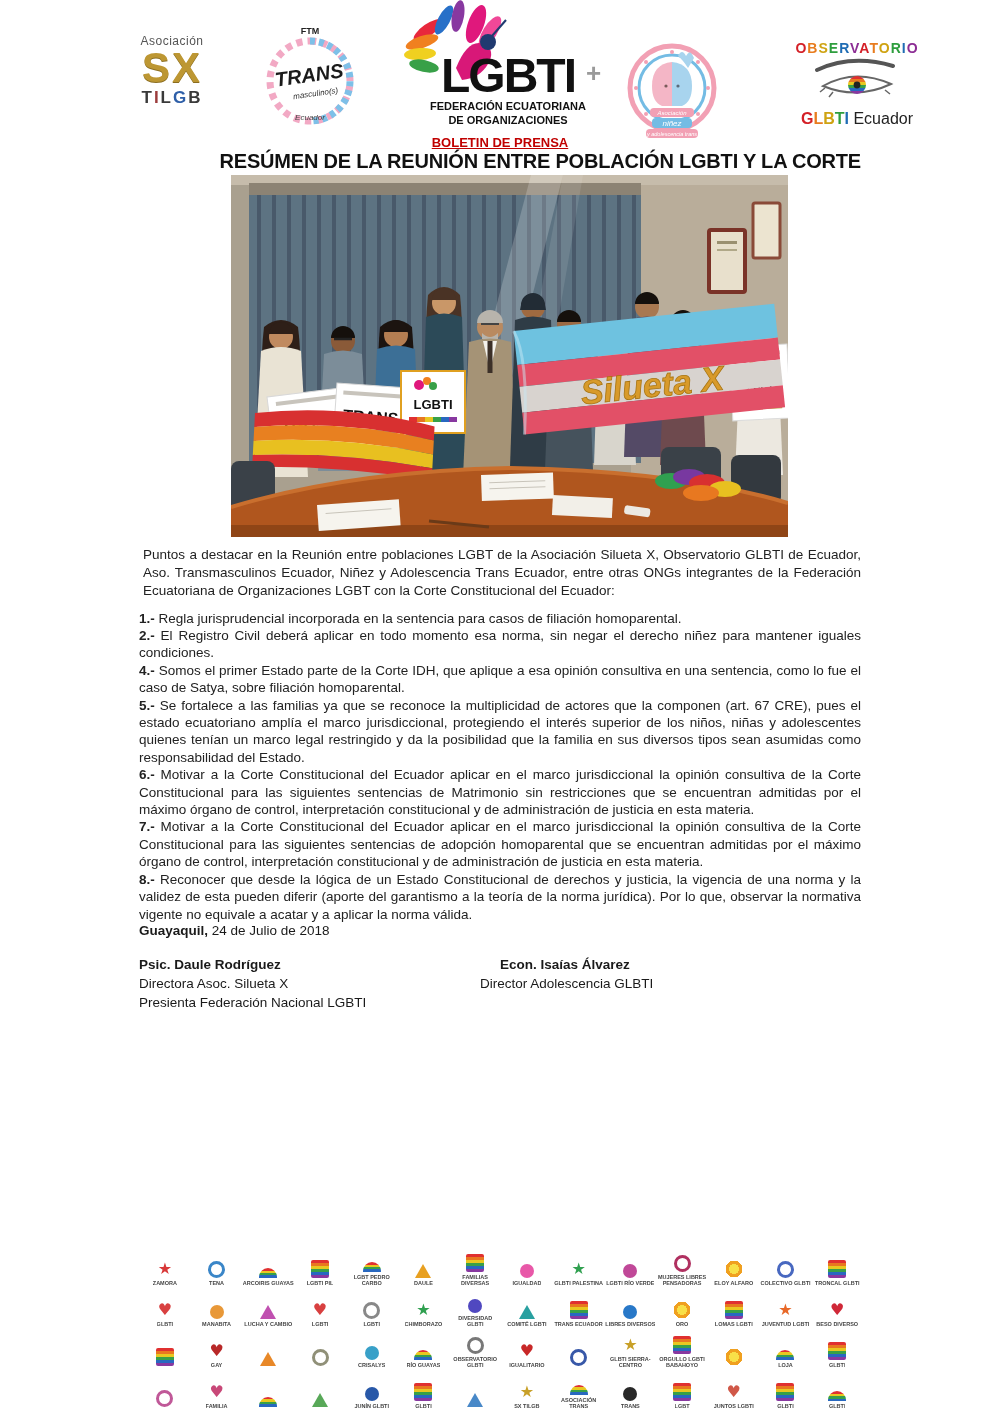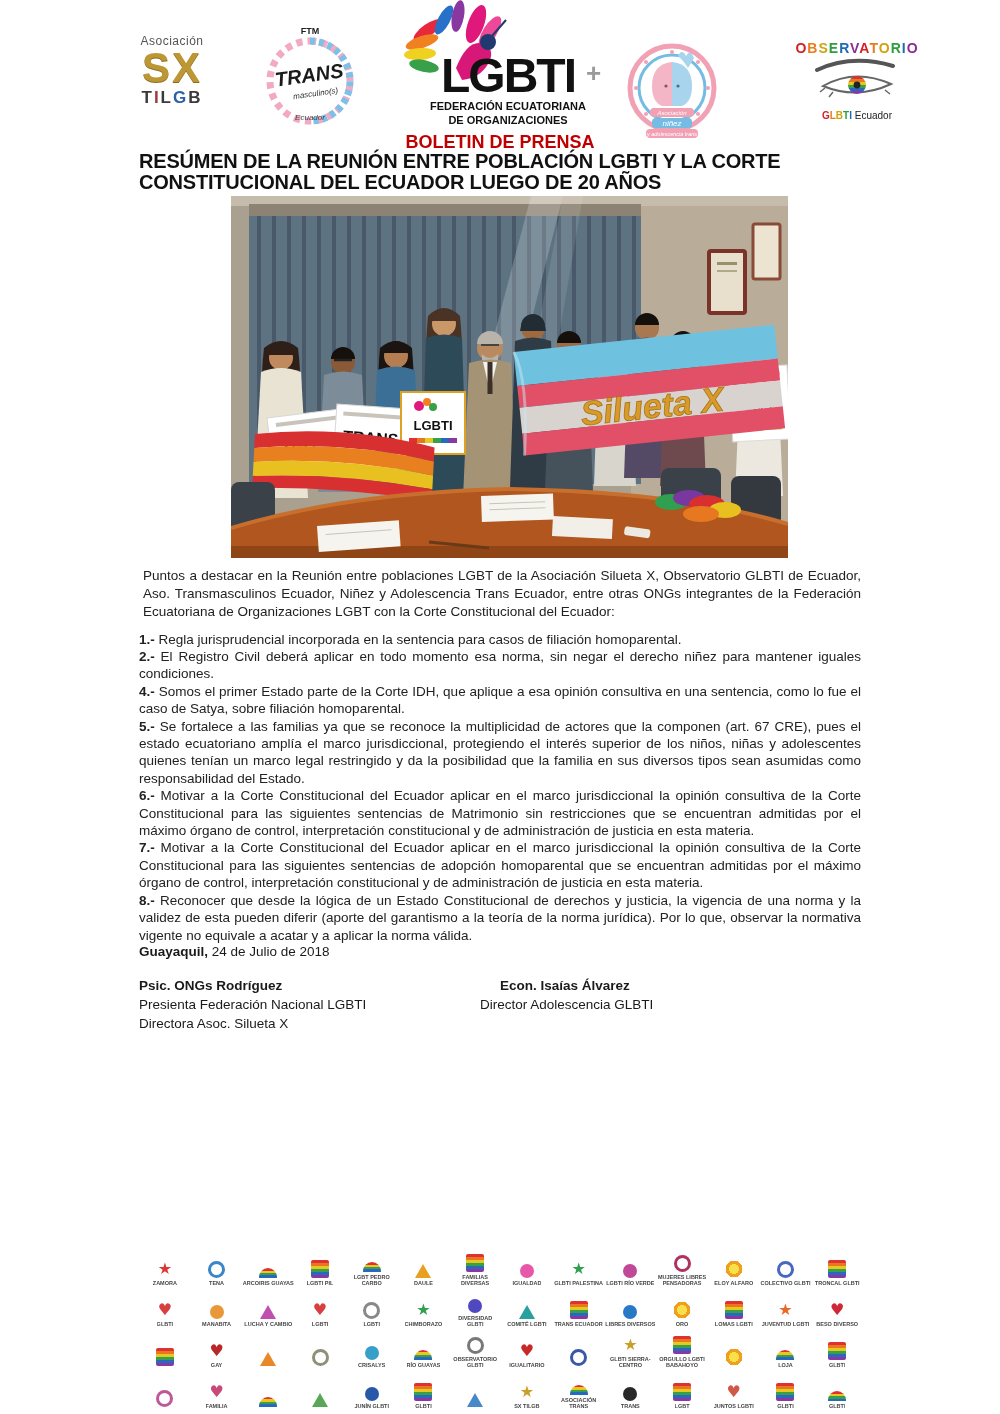--- a/index.html
+++ b/index.html
@@ -12,28 +12,28 @@
   .logo-sx{left:122px;top:34px;width:100px;}
   .sx-l1{font-size:12px;color:#555;letter-spacing:.5px;}
   .sx-l2{font-size:42px;font-weight:bold;color:#bd9733;line-height:40px;
          text-shadow:0 1px 0 #8a6d20;letter-spacing:2px;}
   .sx-l3{font-size:17px;font-weight:bold;letter-spacing:2px;}
   .logo-ftm{left:260px;top:24px;width:100px;}
   .logo-fed{left:390px;top:0px;width:220px;}
   .logo-ninez{left:626px;top:42px;width:92px;}
   .logo-obs{left:782px;top:40px;width:150px;}
   .obs-top{font-size:14px;font-weight:bold;letter-spacing:1px;}
-  .obs-bot{font-size:10px;font-weight:bold;margin-top:-2px;}
+  .obs-bot{font-size:16px;font-weight:bold;margin-top:-2px;}
   .obs-ec{color:#222;font-weight:normal;}
 
   
   .content{position:absolute;left:139px;top:134px;width:722px;}
-  .bulletin{text-align:center;font-size:18px;font-weight:bold;color:#c00000;
-            line-height:17px;}
-  .title{text-align:left;font-size:20px;font-weight:bold;color:#111;
+  .bulletin{text-align:center;font-size:13px;font-weight:bold;color:#c00000;
+            text-decoration:underline;line-height:17px;}
+  .title{text-align:right;font-size:20px;font-weight:bold;color:#111;
          line-height:21px;letter-spacing:-.2px;}
   .photo-wrap{margin:3px 0 0 92px;width:557px;height:362px;background:#9a9183;}
   .bodytext{font-size:13.5px;line-height:17.4px;text-align:justify;color:#222;}
   .intro{margin:9px 0 0 4px;line-height:18.2px;}
   .points{margin-top:9px;}
   .points p{margin:0;}
   .date-line{font-size:13.5px;}
   .sigs{display:flex;margin-top:17px;font-size:13.5px;line-height:19px;}
   .sig-left{width:341px;}
   .sig-right{flex:1;}
@@ -157,21 +157,20 @@
       </svg>
       <div class="obs-bot"><span><span style="color: rgb(212, 32, 39);">G</span><span style="color: rgb(232, 124, 30);">L</span><span style="color: rgb(207, 163, 18);">B</span><span style="color: rgb(46, 158, 62);">T</span><span style="color: rgb(31, 108, 180);">I</span></span><span class="obs-ec"> Ecuador</span></div>
     </div>
   </div>
 
   <div class="content">
 
     <div class="bulletin">BOLETIN DE PRENSA</div>
     <div class="title">
       <div>RESÚMEN DE LA REUNIÓN ENTRE POBLACIÓN LGBTI Y LA CORTE</div>
-      <div>CONSTITUCIONAL DEL ECUADOR LUEGO DE 20 AÑOS</div>
     </div>
 
     <div class="photo-wrap">
       <svg width="557" height="362" viewBox="0 0 557 362">
         <rect x="0" y="0" width="557" height="362" fill="#a9a08f"></rect>
         <rect x="400" y="0" width="157" height="362" fill="#b9ad9a"></rect>
         <rect x="0" y="0" width="557" height="10" fill="#c6bcab"></rect>
         <rect x="18" y="8" width="392" height="14" fill="#8c8374"></rect>
         <defs>
           <pattern id="blinds" width="15" height="20" patternUnits="userSpaceOnUse">
@@ -355,23 +354,23 @@
       <p><b>5.-</b><span> Se fortalece a las familias ya que se reconoce la multiplicidad de actores que la componen (art. 67 CRE), pues el estado ecuatoriano amplía el marco jurisdiccional, protegiendo el interés superior de los niños, niñas y adolescentes quienes tenían un marco legal restringido y da la posibilidad que la familia en sus diversos tipos sean asumidas como responsabilidad del Estado.</span></p>
       <p><b>6.-</b><span> Motivar a la Corte Constitucional del Ecuador aplicar en el marco jurisdiccional la opinión consultiva de la Corte Constitucional para las siguientes sentencias de Matrimonio sin restricciones que se encuentran admitidas por el máximo órgano de control, interpretación constitucional y de administración de justicia en esta materia.</span></p>
       <p><b>7.-</b><span> Motivar a la Corte Constitucional del Ecuador aplicar en el marco jurisdiccional la opinión consultiva de la Corte Constitucional para las siguientes sentencias de adopción homoparental que se encuentran admitidas por el máximo órgano de control, interpretación constitucional y de administración de justicia en esta materia.</span></p>
       <p><b>8.-</b><span> Reconocer que desde la lógica de un Estado Constitucional de derechos y justicia, la vigencia de una norma y la validez de esta pueden diferir (aporte del garantismo a la teoría de la norma jurídica). Por lo que, observar la normativa vigente no equivale a acatar y a aplicar la norma válida.</span></p>
     </div>
 
     <div class="date-line"><b>Guayaquil,</b><span> 24 de Julio de 2018</span></div>
 
     <div class="sigs">
       <div class="sig-left">
-        <div class="sig-name">Psic. ONGs Rodríguez</div>
+        <div class="sig-name">Psic. Daule Rodríguez</div>
+        <div>Directora Asoc. Silueta X</div>
         <div>Presienta Federación Nacional LGBTI</div>
-        <div>Directora Asoc. Silueta X</div>
       </div>
       <div class="sig-right">
         <div class="sig-name">Econ. Isaías Álvarez</div>
         <div>Director Adolescencia GLBTI</div>
       </div>
     </div>
   </div>
 
   <div class="footer" id="footer-collage">
       <div class="frow">

